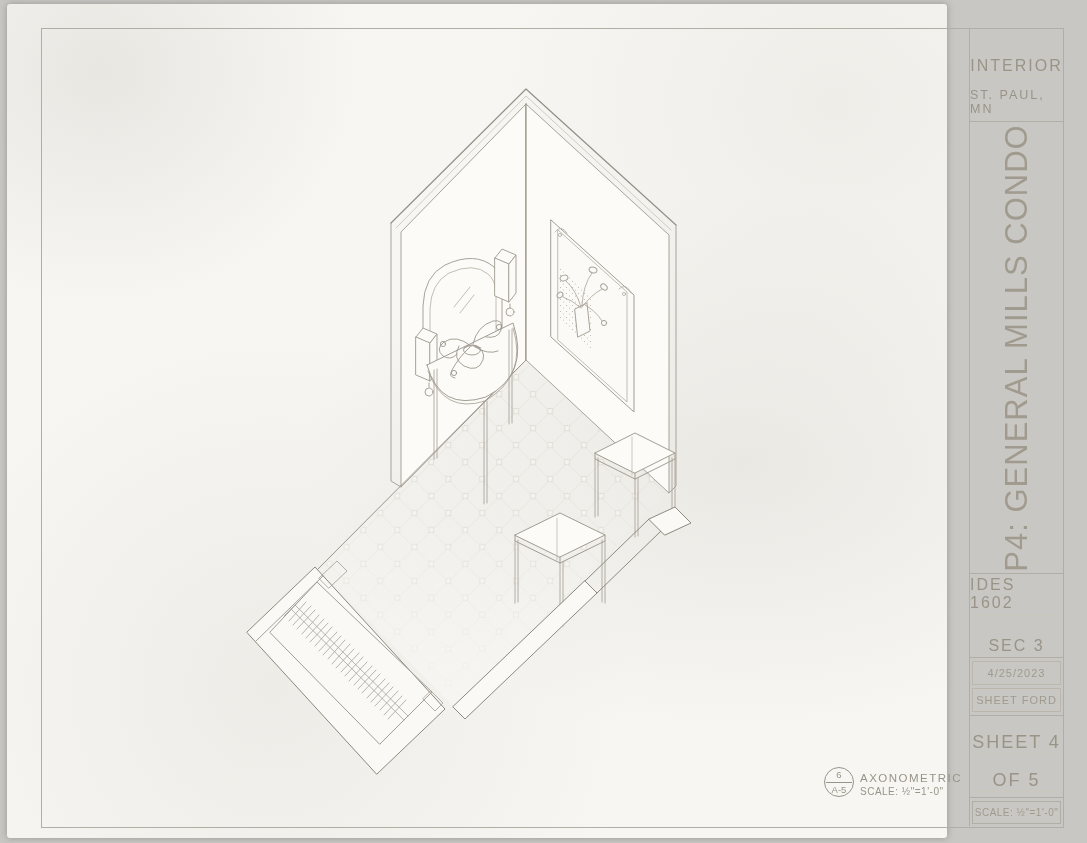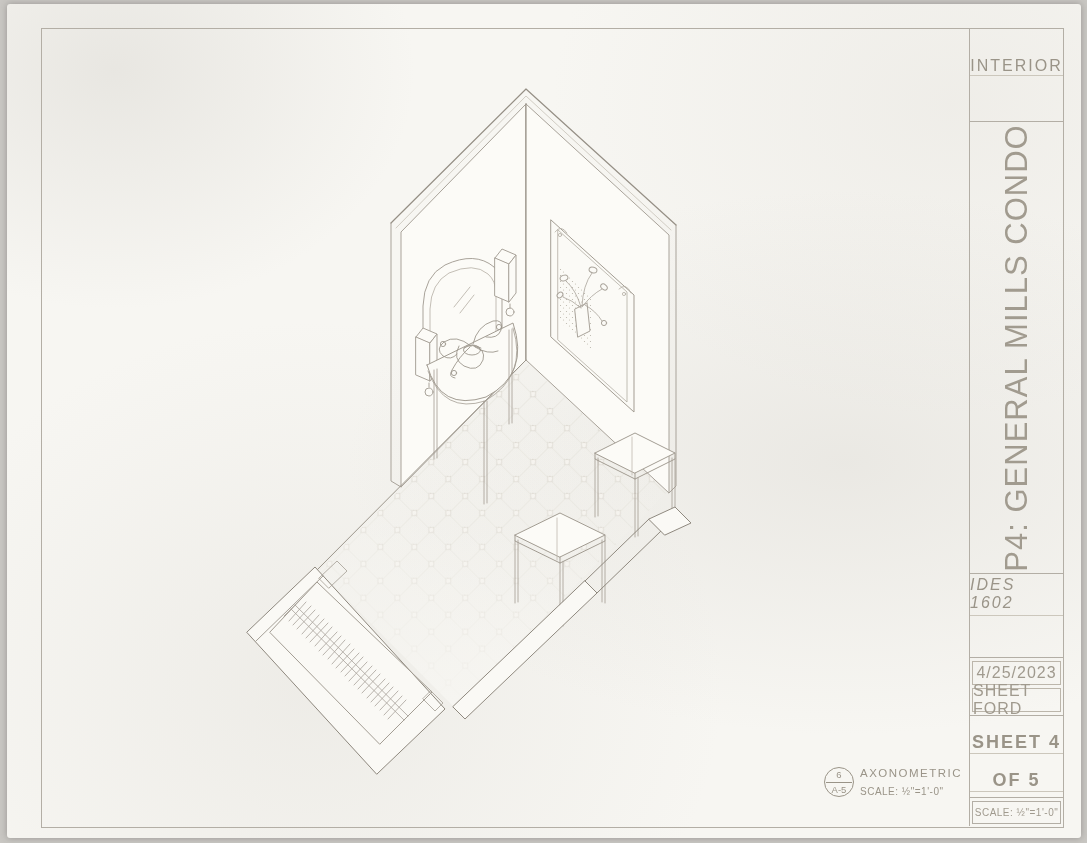--- a/index.html
+++ b/index.html
@@ -2,21 +2,21 @@
 <html><head>
 <meta charset="utf-8">
 <style>
   html,body{margin:0;padding:0;}
   body{
     width:1087px;height:843px;position:relative;overflow:hidden;
     background:#c9c7c3;
     font-family:"Liberation Sans", sans-serif;
   }
   #paper{
-    position:absolute;left:7px;top:4px;width:1074px;height:834px;
+    position:absolute;left:7px;top:4px;width:940px;height:834px;
     background:
       radial-gradient(ellipse at 78% 55%, rgba(210,207,200,.35), rgba(210,207,200,0) 42%),
       radial-gradient(ellipse at 28% 82%, rgba(216,213,206,.30), rgba(216,213,206,0) 38%),
       radial-gradient(ellipse at 88% 12%, rgba(220,217,210,.30), rgba(220,217,210,0) 30%),
       radial-gradient(ellipse at 10% 8%,  rgba(205,202,195,.35), rgba(205,202,195,0) 22%),
       #f7f6f2;
     border-radius:3px;
     box-shadow:0 0 7px rgba(60,58,54,.35);
   }
   #border-frame{
@@ -37,44 +37,44 @@
   #tb-top .tb-row{height:40px;letter-spacing:2px;}
   #tb-row-interior{font-size:16px;}
   #tb-row-city{font-size:12.5px;letter-spacing:1px;}
   #tb-project{height:452px;position:relative;}
   #project-title-vert{
     position:absolute;left:50%;top:50%;
     transform:translate(-50%,-50%) rotate(-90deg);
     white-space:nowrap;font-size:31px;letter-spacing:1px;color:#a19b8f;
   }
   #tb-course{height:84px;}
-  #tb-course .tb-row{height:42px;font-size:16px;letter-spacing:2px;padding-bottom:3px;font-style:italic;}
+  #tb-course .tb-row{height:42px;font-size:16px;letter-spacing:2px;padding-bottom:3px;}
   #tb-meta{height:58px;padding:3px 2px;display:flex;flex-direction:column;gap:3px;}
   .meta-box{
     border:1px solid #bcb6ab;height:22px;display:flex;align-items:center;justify-content:center;
-    font-size:16px;letter-spacing:1px;color:#a09a8e;
+    font-size:11px;letter-spacing:1px;color:#a09a8e;
   }
   #tb-sheet{height:82px;}
-  #tb-sheet .tb-row{height:38px;font-size:18px;letter-spacing:2px;padding-bottom:0;font-weight:bold;}
+  #tb-sheet .tb-row{height:38px;font-size:18px;letter-spacing:2px;padding-bottom:0;}
   #tb-scale{flex:1;display:flex;align-items:flex-end;padding:2px;}
   #scale-box{
     border:1px solid #b3aea5;width:100%;height:21px;
     display:flex;align-items:center;justify-content:center;
     font-size:10px;letter-spacing:.5px;color:#a09a8e;
   }
   
   #view-callout{position:absolute;left:817px;top:763px;display:flex;gap:6px;color:#9a9488;}
   #callout-circle{
     width:30px;height:30px;border:1px solid #9a9488;border-radius:50%;
     display:flex;flex-direction:column;align-items:center;box-sizing:border-box;
     font-size:9.5px;line-height:1;
   }
   #callout-circle .half{height:14px;display:flex;align-items:center;}
   #callout-circle .divider{width:26px;border-top:1px solid #9a9488;}
-  #callout-text{display:flex;flex-direction:column;justify-content:space-between;gap:2px;}
+  #callout-text{display:flex;flex-direction:column;justify-content:flex-end;gap:2px;}
   #callout-view-name{font-size:11.5px;letter-spacing:1.5px;}
   #callout-scale{font-size:10px;letter-spacing:.5px;}
   svg{position:absolute;left:0;top:0;}
 </style>
 </head>
 <body>
 
 <div id="paper">
   <div id="border-frame"></div>
 
@@ -193,26 +193,28 @@
       <g stroke="#a8a29a" stroke-width="0.8">
         <path d="M288,601 L401,712 M284,605 L397,716"></path>
         <path d="M295,594 L277,612 M299,598 L282,617 M304,602 L286,621 M308,606 L290,625 M312,611 L295,630 M317,615 L299,634 M321,619 L303,638 M325,623 L308,642 M330,628 L312,647 M334,632 L316,651 M338,636 L321,655 M343,640 L325,660 M347,645 L329,664 M352,649 L334,668 M356,653 L338,672 M360,658 L342,677 M365,662 L347,681 M369,666 L351,685 M373,670 L355,689 M378,675 L360,694 M382,679 L364,698 M386,683 L368,702 M391,687 L373,706 M395,692 L377,711 M399,696 L381,715"></path>
       </g>
     </g>
   </svg>
 
   <div id="title-block">
     <div id="tb-top" class="tb-sec">
       <div class="tb-row guide" id="tb-row-interior">INTERIOR</div>
+      <div class="tb-row" id="tb-row-city">ST. PAUL, MN</div>
     </div>
     <div id="tb-project" class="tb-sec">
       <span id="project-title-vert">P4: GENERAL MILLS CONDO</span>
     </div>
     <div id="tb-course" class="tb-sec">
       <div class="tb-row guide">IDES 1602</div>
+      <div class="tb-row">SEC 3</div>
     </div>
     <div id="tb-meta" class="tb-sec">
       <div class="meta-box">4/25/2023</div>
       <div class="meta-box">SHEET FORD</div>
     </div>
     <div id="tb-sheet" class="tb-sec">
       <div class="tb-row guide">SHEET 4</div>
       <div class="tb-row guide">OF 5</div>
     </div>
     <div id="tb-scale">

